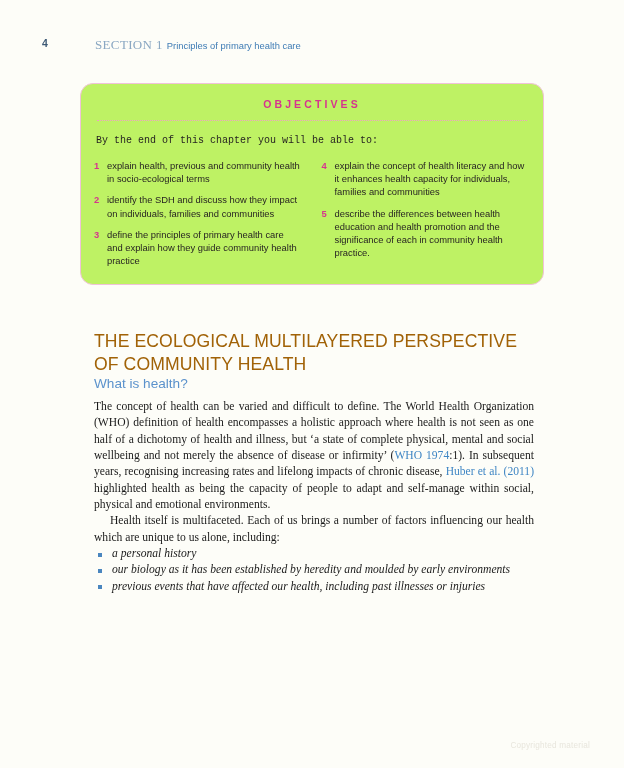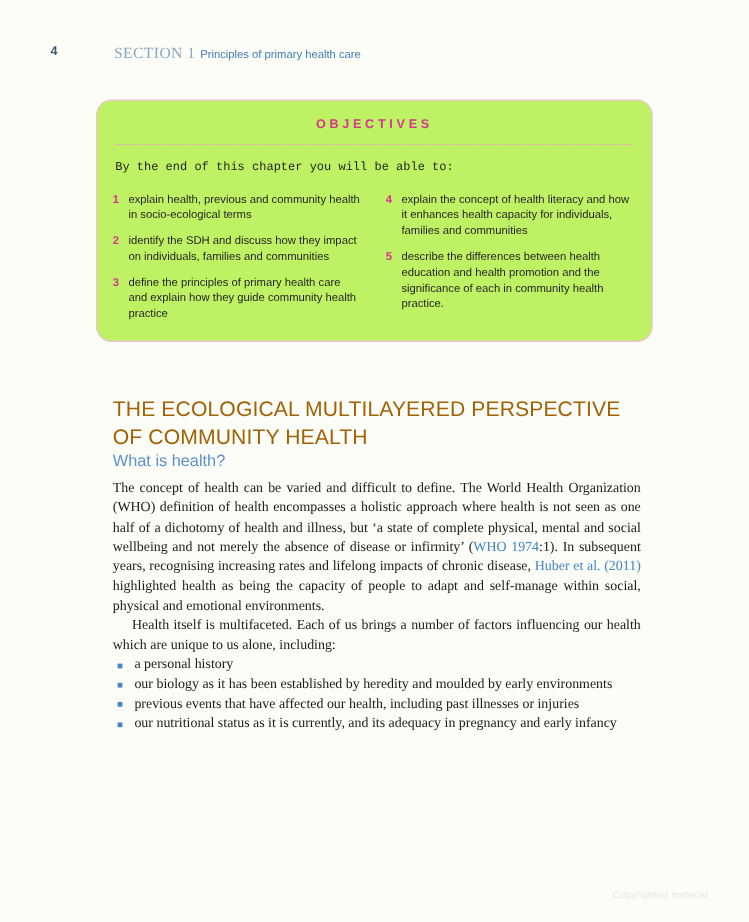--- a/index.html
+++ b/index.html
@@ -164,20 +164,21 @@
     text-indent: 16px;
   }
   .cite {
     color: #3f86c4;
   }
 
   ul.bullets {
     list-style: none;
     margin: 0;
     padding: 0;
+    font-style: italic;
   }
   ul.bullets li {
     position: relative;
     padding-left: 18px;
     font-family: "Liberation Serif", serif;
     font-size: 11.6px;
     line-height: 16.35px;
     color: #1a1a1a;
     margin: 0;
   }
@@ -256,21 +257,20 @@
 
   <div class="body-block">
     <p class="body"><span>The concept of health can be varied and difficult to define. The World Health Organization (WHO) definition of health encompasses a holistic approach where health is not seen as one half of a dichotomy of health and illness, but ‘a state of complete physical, mental and social wellbeing and not merely the absence of disease or infirmity’ (</span><span class="cite">WHO 1974</span><span>:1). In subsequent years, recognising increasing rates and lifelong impacts of chronic disease, </span><span class="cite">Huber et al. (2011)</span><span> highlighted health as being the capacity of people to adapt and self-manage within social, physical and emotional environments.</span></p>
 
     <p class="body indent">Health itself is multifaceted. Each of us brings a number of factors influencing our health which are unique to us alone, including:</p>
 
     <ul class="bullets">
       <li>a personal history</li>
       <li>our biology as it has been established by heredity and moulded by early environments</li>
       <li>previous events that have affected our health, including past illnesses or injuries</li>
-      <li>our nutritional status as it is currently, and its adequacy in pregnancy and early infancy</li>
     </ul>
 
     <div class="spacer-2"></div>
 
   </div>
 
   <div class="copyright">Copyrighted material</div>
 
 </div>
 

